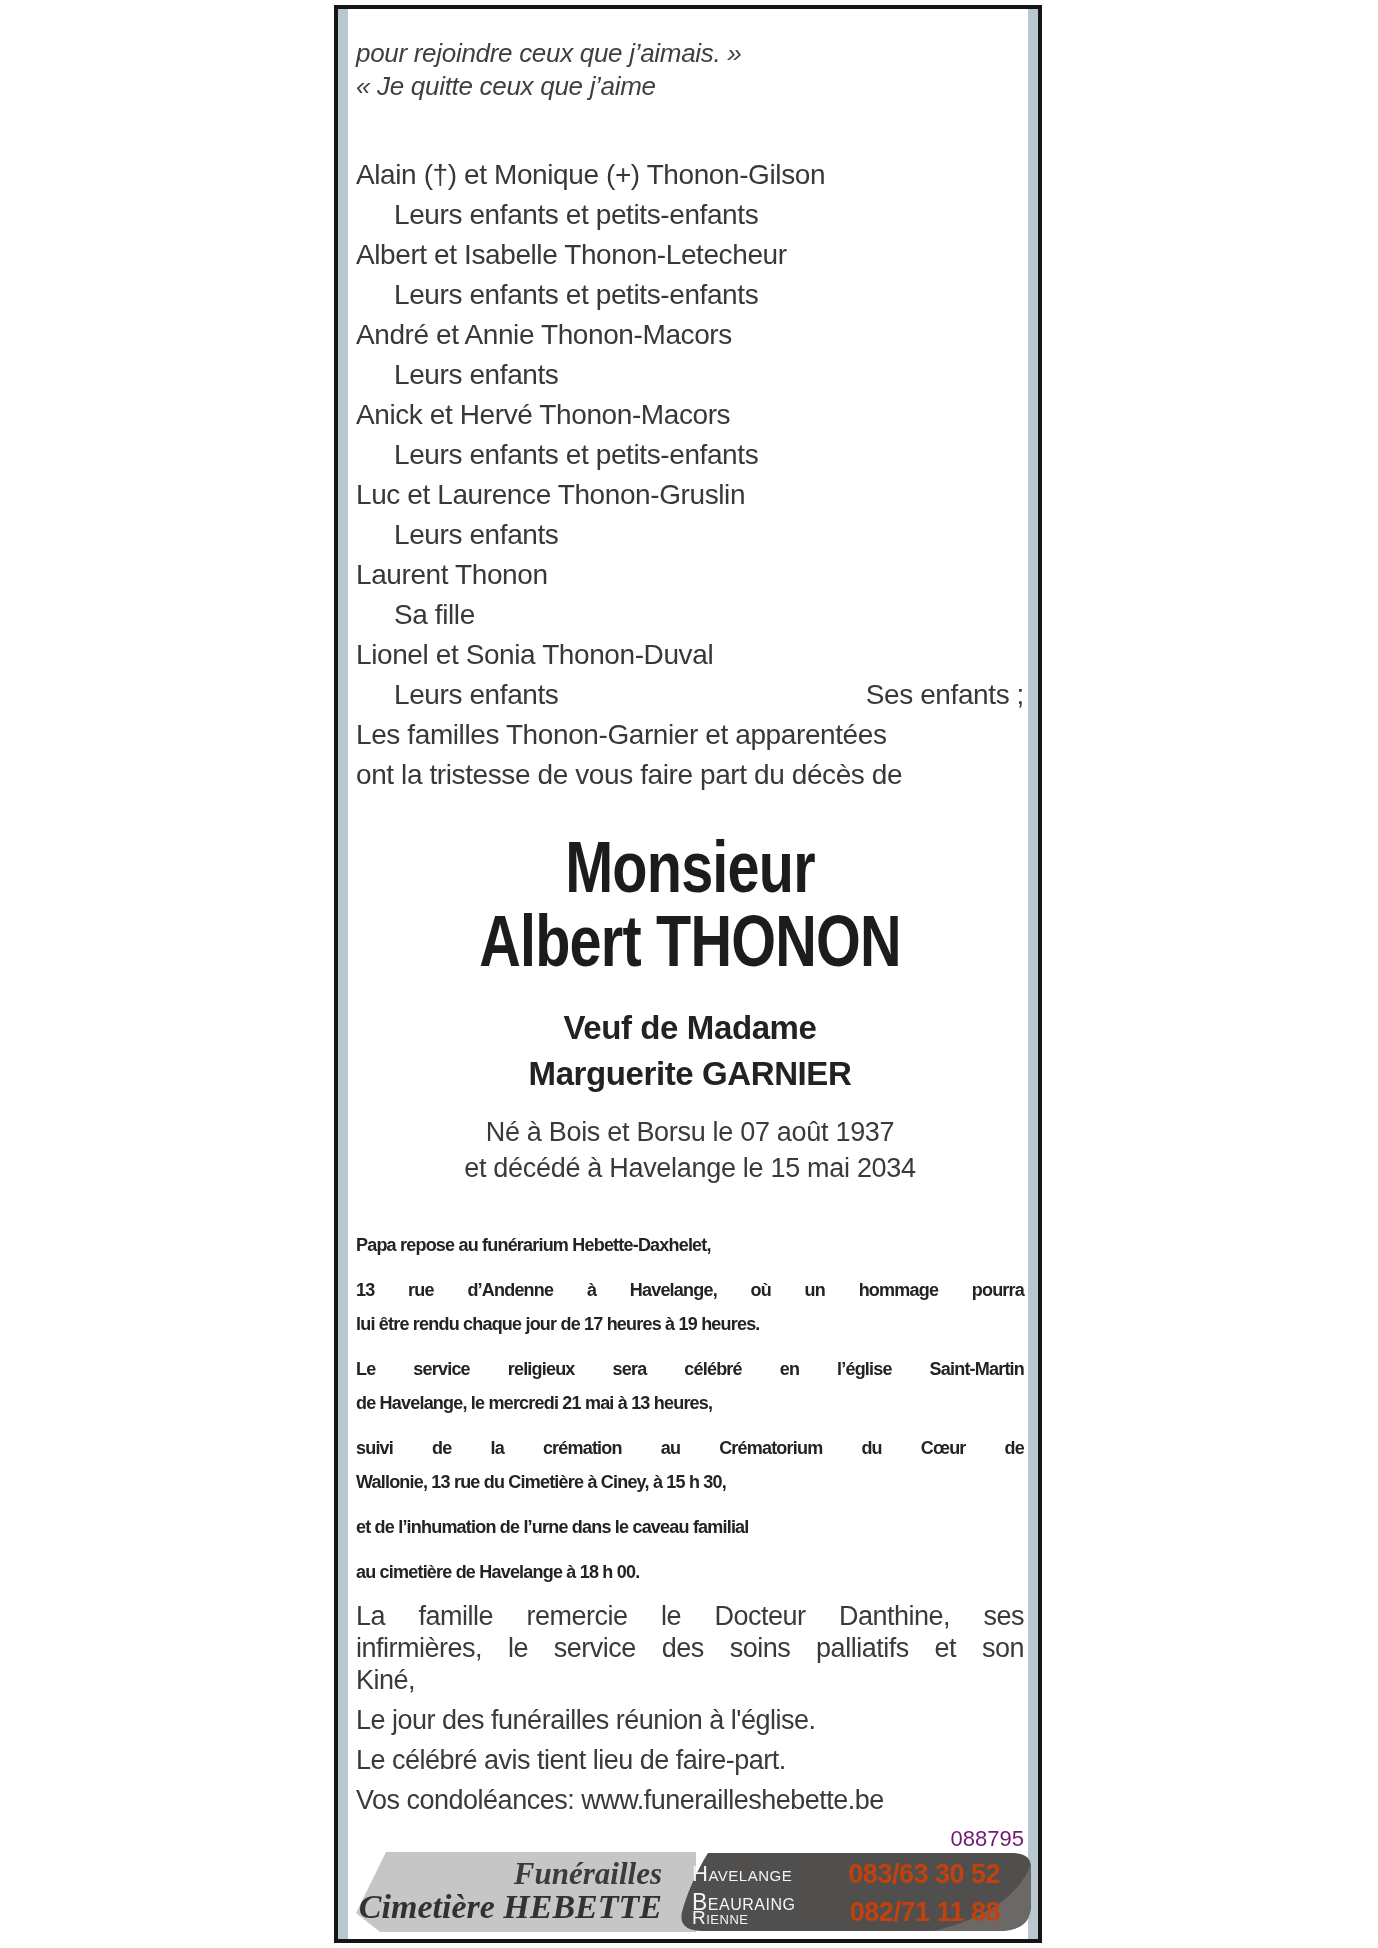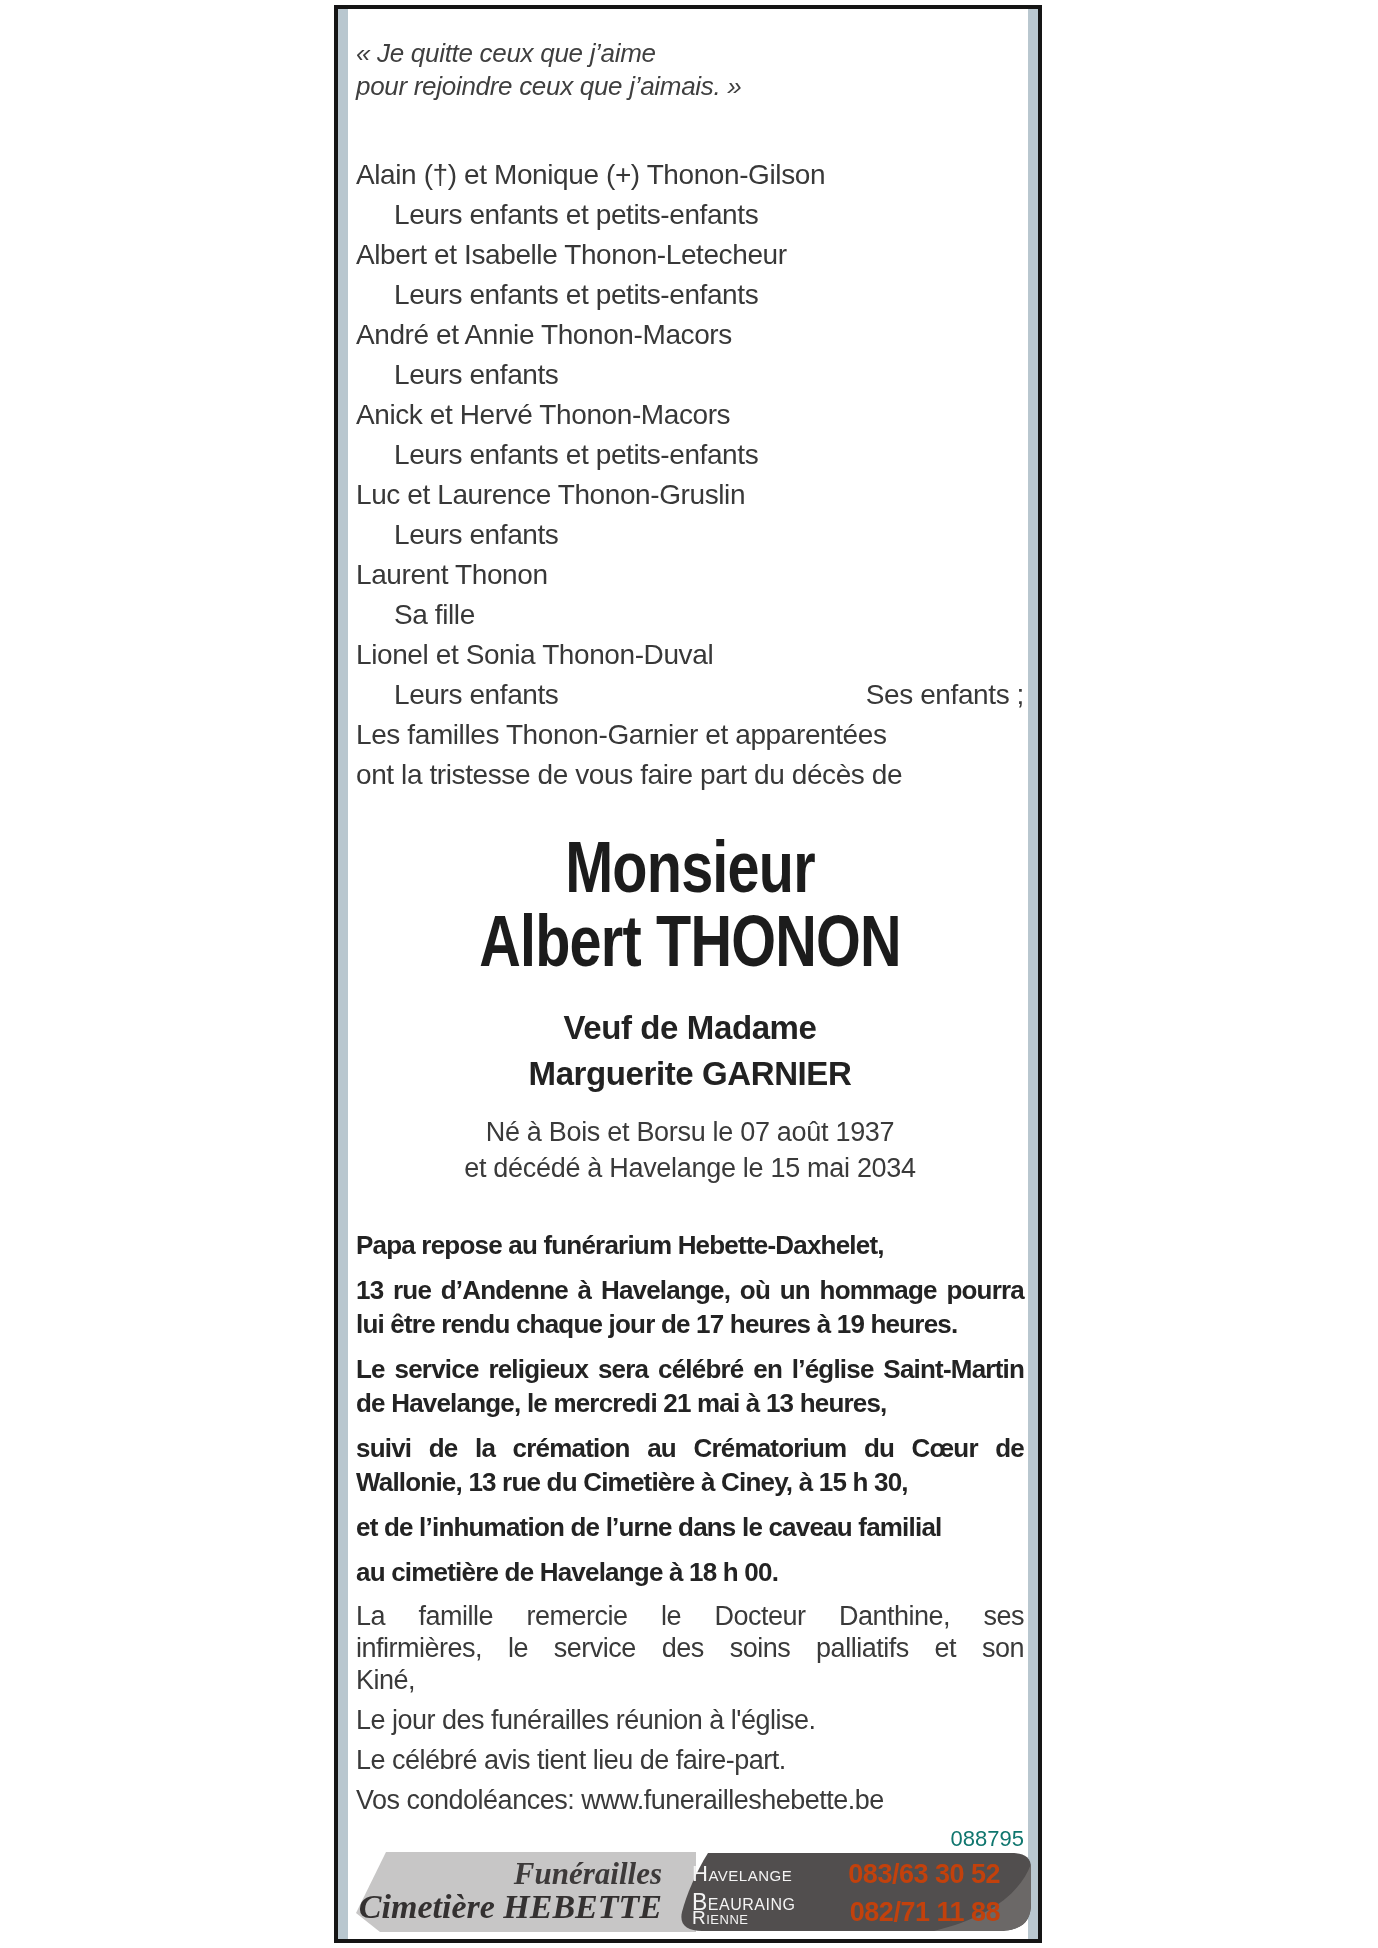--- a/index.html
+++ b/index.html
@@ -38,32 +38,32 @@
     white-space:nowrap;
   }
   .widow-block{margin-top:27px;text-align:center;}
   .widow-line{font-size:33px;line-height:46px;font-weight:bold;color:#222;letter-spacing:-0.4px;}
   .birth-block{margin-top:17px;text-align:center;}
   .birth-line{font-size:27px;line-height:36px;color:#3a3a3a;letter-spacing:-0.3px;}
   
   .paras{margin-top:42px;}
   .para{margin:0 0 11px 0;}
   .para .ln{
-    font-size:26px;line-height:34px;font-weight:bold;color:#232323;
+    font-size:18px;line-height:34px;font-weight:bold;color:#232323;
     letter-spacing:-0.8px;
   }
   .para-reg{margin:0 0 8px 0;}
   .para-reg.first{margin-top:0;}
   .para-reg .ln{
     font-size:27px;line-height:32px;font-weight:normal;color:#3a3a3a;
     letter-spacing:-0.5px;
   }
   .ln.justify{text-align:justify;text-align-last:justify;white-space:nowrap;}
   
-  .code{margin-top:10px;font-size:22px;line-height:26px;text-align:right;color:#0f766e;}
+  .code{margin-top:10px;font-size:22px;line-height:26px;text-align:right;color:#701a75;}
   
   .banner{position:relative;width:683px;height:80px;margin:0 0 0 -6px;}
   .banner svg{position:absolute;left:0;top:0;}
   .fh-line1{
     position:absolute;left:0;top:4px;width:312px;text-align:right;
     font-family:"Liberation Serif",serif;font-style:italic;font-weight:bold;
     font-size:31px;color:#3d3a3a;
   }
   .fh-line2{
     position:absolute;left:0;top:36px;width:312px;text-align:right;
@@ -87,22 +87,22 @@
 </head>
 <body>
 
 <div class="card">
   <div class="strip left"></div>
   <div class="strip right"></div>
 
   <div class="content">
 
     <div>
+      <div class="quote-line">pour rejoindre ceux que j’aimais. »</div>
       <div class="quote-line">« Je quitte ceux que j’aime</div>
-      <div class="quote-line">pour rejoindre ceux que j’aimais. »</div>
     </div>
 
     <div class="fam">
       <div class="fam-row">Alain (†) et Monique (+) Thonon-Gilson</div>
       <div class="fam-row indent">Leurs enfants et petits-enfants</div>
       <div class="fam-row">Albert et Isabelle Thonon-Letecheur</div>
       <div class="fam-row indent">Leurs enfants et petits-enfants</div>
       <div class="fam-row">André et Annie Thonon-Macors</div>
       <div class="fam-row indent">Leurs enfants</div>
       <div class="fam-row">Anick et Hervé Thonon-Macors</div>

